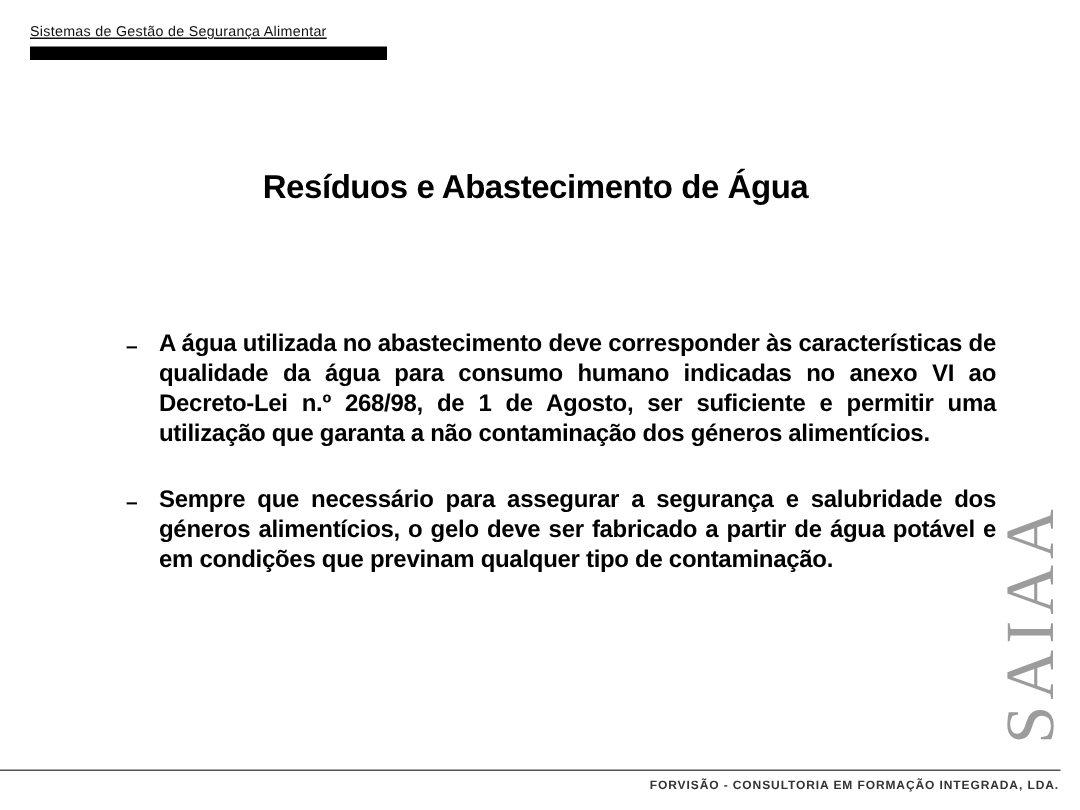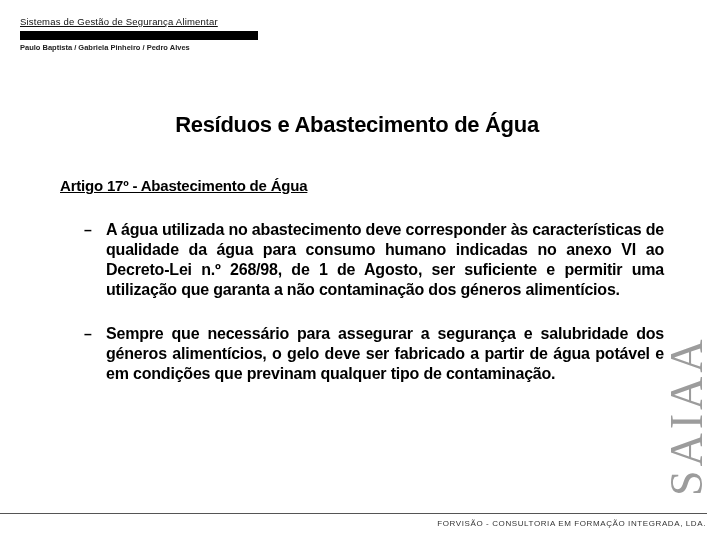--- a/index.html
+++ b/index.html
@@ -93,40 +93,38 @@
     left: 0;
     width: 707px;
     height: 1px;
     background: #555;
   }
   .footer-text {
     position: absolute;
     top: 519px;
     right: 14px;
     font-size: 8px;
-    font-weight: normal;
+    font-weight: bold;
     letter-spacing: 0.6px;
     color: #333;
     white-space: nowrap;
   }
 </style>
 </head>
 <body>
 
 <div class="page">
 
   <div class="header">
     <div class="header-title">Sistemas de Gestão de Segurança Alimentar</div>
     <div class="header-bar"></div>
-    <div class="header-authors">Paulo Baptista / Gabriela Pinheiro / Pedro Alves</div>
   </div>
 
   <div class="slide-title">Resíduos e Abastecimento de Água</div>
 
-  <div class="section-heading">Artigo 17º - Abastecimento de Água</div>
 
   <div class="bullets">
     <div class="bullet">
       <div class="bullet-marker">–</div>
       <div class="bullet-text">A água utilizada no abastecimento deve corresponder às características de qualidade da água para consumo humano indicadas no anexo VI ao Decreto-Lei n.º 268/98, de 1 de Agosto, ser suficiente e permitir uma utilização que garanta a não contaminação dos géneros alimentícios.</div>
     </div>
     <div class="bullet">
       <div class="bullet-marker">–</div>
       <div class="bullet-text">Sempre que necessário para assegurar a segurança e salubridade dos géneros alimentícios, o gelo deve ser fabricado a partir de água potável e em condições que previnam qualquer tipo de contaminação.</div>
     </div>

